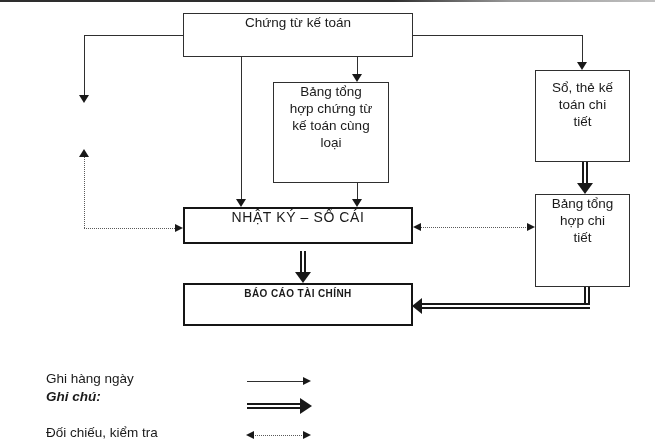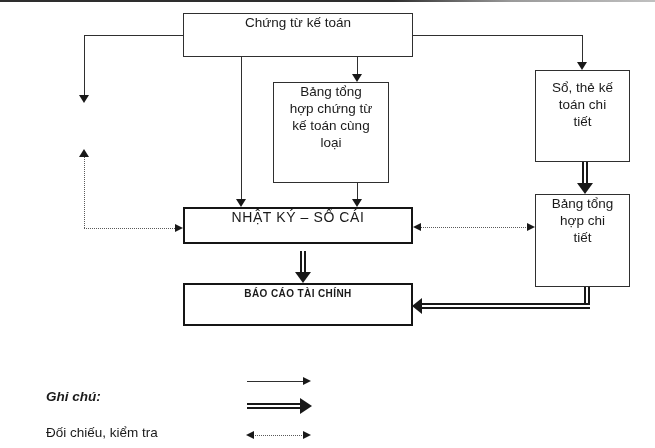--- a/index.html
+++ b/index.html
@@ -115,20 +115,21 @@
 
   <div class="thickv" style="left:582px;top:162px;height:22px;"></div>
   <div class="arr down-big" style="left:577px;top:183px;"></div>
 
   <div class="thickv" style="left:584px;top:287px;height:22px;"></div>
   <div class="thickh" style="left:421px;top:303px;width:169px;"></div>
   <div class="arr left-big" style="left:412px;top:298px;"></div>
 
   <div class="lbl title" style="left:46px;top:343px;">Ghi chú:</div>
 
+  <div class="lbl" style="left:46px;top:371px;">Ghi hàng ngày</div>
   <div class="hline" style="left:247px;top:381px;width:57px;"></div>
   <div class="arr right" style="left:303px;top:377px;"></div>
 
   <div class="thickh" style="left:247px;top:403px;width:55px;"></div>
   <div class="arr right-big" style="left:300px;top:398px;"></div>
 
   <div class="lbl" style="left:46px;top:425px;">Đối chiếu, kiểm tra</div>
   <div class="hdot" style="left:253px;top:435px;width:51px;"></div>
   <div class="arr left" style="left:246px;top:431px;"></div>
   <div class="arr right" style="left:303px;top:431px;"></div>

